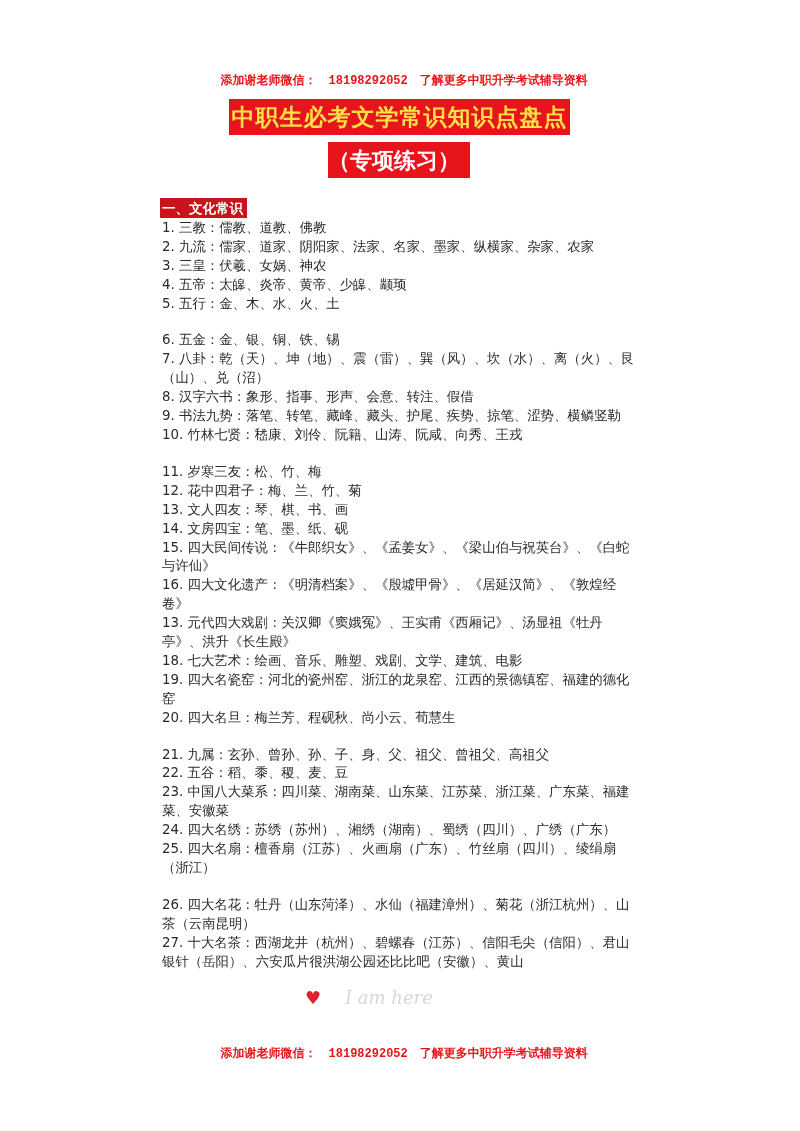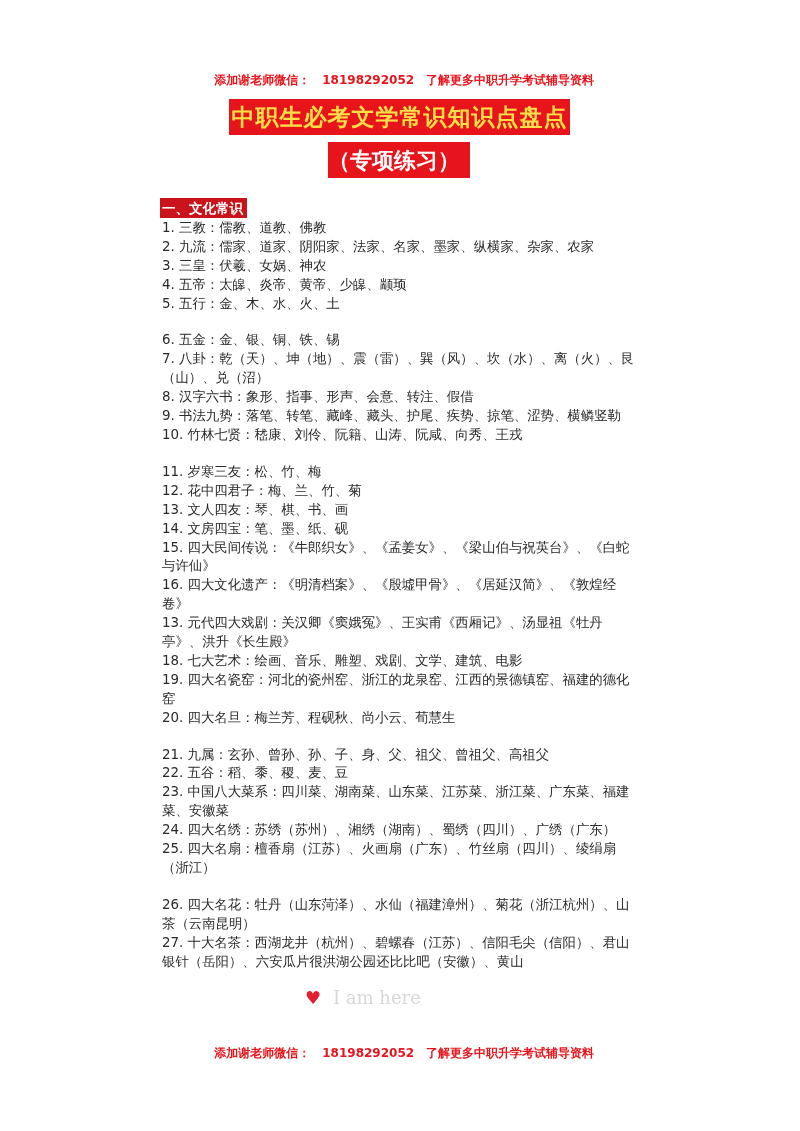--- a/index.html
+++ b/index.html
@@ -7,21 +7,21 @@
     width: 800px; height: 1131px; background: #ffffff; position: relative; overflow: hidden;
     font-family: "DejaVu Sans", "Liberation Sans", sans-serif;
   }
   .banner {
     position: absolute; left: 0; width: 800px; text-align: center;
     color: #e8141b; font-weight: bold; font-size: 12px; white-space: pre;
     font-family: "DejaVu Sans", sans-serif;
   }
   .banner.top { top: 58px; }
   .banner.bottom { top: 1031px; }
-  .banner span { margin: 1px 6px; }
+  .banner span { margin: 1px 6px; font-family: Liberation Mono, monospace; }
   .title1 {
     position: absolute; left: 229px; top: 99px; width: 341px; height: 36px;
     background: #e8141b; color: #fde047; font-family: "DejaVu Serif", serif;
     font-size: 23px; line-height: 36px; text-align: center; letter-spacing: 1px; font-weight: bold;
   }
   .title2 {
     position: absolute; left: 328px; top: 142px; width: 142px; height: 36px;
     background: #e8141b; color: #fff; font-family: "DejaVu Serif", serif;
     font-size: 22px; line-height: 36px; text-align: left; font-weight: bold;
   }
@@ -33,21 +33,21 @@
     display: inline-block; background: #c9141b; color: #fff; font-weight: bold;
     padding: 0 4px 0 2px; margin-left: -2px; line-height: 20px; font-size: 13.5px;
   }
   .item { margin: 0; }
   .gap { height: 18px; }
   .decor {
     position: absolute; left: 305px; top: 985px; width: 170px; height: 28px;
   }
   .heart { position: absolute; left: 0; top: 2px; color: #e02030; font-size: 18px; }
   .script {
-    position: absolute; left: 28px; top: 2px; color: #d8d8d8; 
+    position: absolute; left: 40px; top: 2px; color: #d8d8d8; font-style: italic;
     font-family: "DejaVu Serif", serif; font-size: 18px;
   }
 </style>
 </head>
 <body>
 
 <div class="banner top">
   <span>添加谢老师微信：</span><span>18198292052</span><span>了解更多中职升学考试辅导资料</span>
 </div>
 

